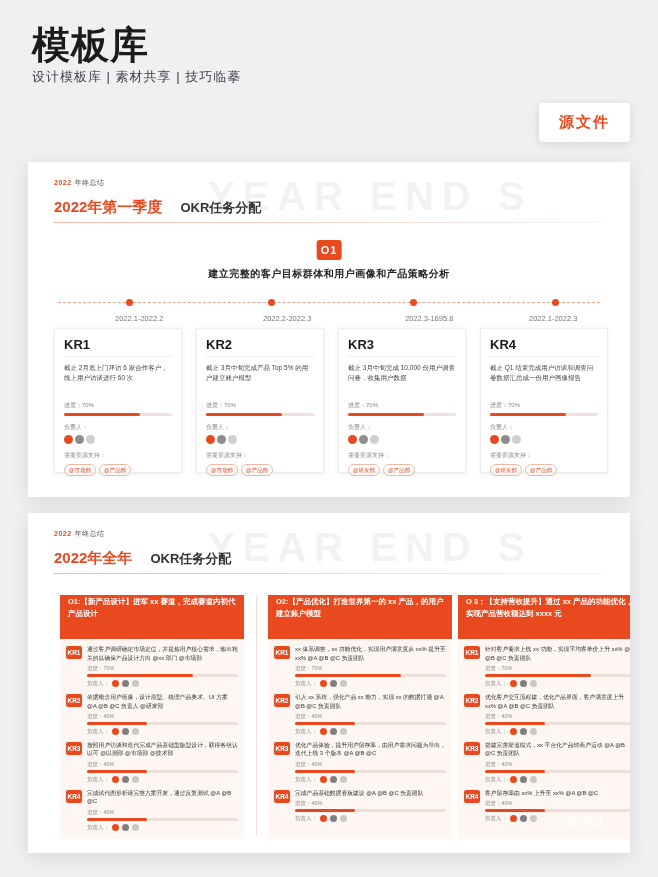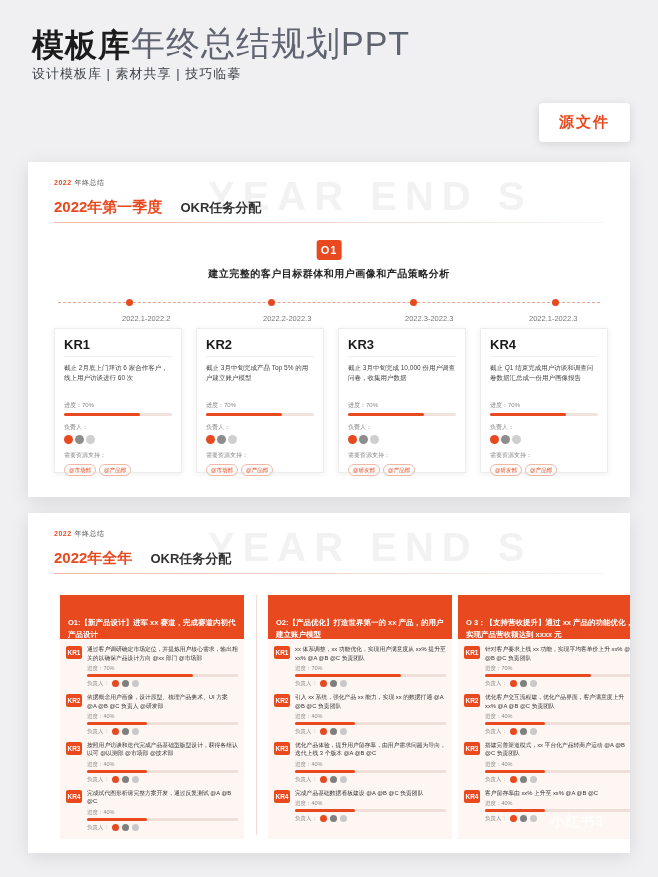--- a/index.html
+++ b/index.html
@@ -10,21 +10,21 @@
     font-family: "Liberation Sans", sans-serif;
     overflow: hidden;
     position: relative;
   }
   .page { position:relative; width:658px; height:877px; }
 
   
   .header { padding: 26px 0 0 32px; }
   .title-line { display:flex; align-items:flex-end; }
   .title-a {
-    font-size: 32px; font-weight: 700; color:#1b1b1b; letter-spacing:1px;
+    font-size: 38px; font-weight: 700; color:#1b1b1b; letter-spacing:1px;
     line-height: 1;
   }
   .title-b {
     font-size: 34px; font-weight: 500; color:#5f6470; letter-spacing:1px;
     line-height: 1; padding-bottom:1px;
   }
   .subtitle-en {
     margin-top: 18px; font-size: 14px; color:#4a4f58; letter-spacing:2px;
   }
   .subtitle-cn {
@@ -125,21 +125,21 @@
     font-size:5.5px; color:#e8491f; border:1px solid #f0b9a6;
     border-radius:7px; padding:1.5px 4px; white-space:nowrap;
   }
 
   
   .col {
     position:absolute; top:82px; width:184px; height:240px;
   }
   .col-head {
     background:#e8491f; color:#fff; font-size:7.5px; font-weight:700;
-    line-height:1.6; padding:22px 8px; height:33px;
+    line-height:1.6; padding:1px 8px; height:44px;
   }
   .col-body { background:#fdf6f3; height:200px; padding:6px 6px 0 6px; }
   .row {
     display:flex; gap:5px; margin-bottom:6px;
   }
   .row-badge {
     flex:0 0 16px; height:13px; background:#e8491f; color:#fff;
     font-size:6.5px; font-weight:700; display:flex; align-items:center;
     justify-content:center; border-radius:2px; margin-top:1px;
   }
@@ -171,21 +171,20 @@
   }
 </style>
 </head>
 <body>
 
 <div class="page">
 
   <div class="header">
     <div class="title-line">
       <span class="title-a">模板库</span>
-      <span class="title-b">年终总结规划PPT</span>
     </div>
     <div class="subtitle-cn">设计模板库 | 素材共享 | 技巧临摹</div>
   </div>
   <div class="source-btn">源文件</div>
 
   <div class="slide" id="slide1">
     <div class="ghost">YEAR END S</div>
 
     <div class="slide-tag">
       <b>2022</b><span>年终总结</span>
@@ -200,23 +199,23 @@
     <div class="o1-badge">O1</div>
     <div class="o1-text">建立完整的客户目标群体和用户画像和产品策略分析</div>
 
     <div class="dash-line"></div>
     <div class="dot" style="left:98px"></div>
     <div class="dot" style="left:240px"></div>
     <div class="dot" style="left:382px"></div>
     <div class="dot" style="left:524px"></div>
 
     <div class="kr-dates">
-      <div class="kr-date" style="left:94px">2022.1-2022.2</div>
+      <div class="kr-date" style="left:87px">2022.1-2022.2</div>
       <div class="kr-date" style="left:235px">2022.2-2022.3</div>
-      <div class="kr-date" style="left:377px">2022.3-2022.3</div>
+      <div class="kr-date" style="left:377px">2022.3-1695.8</div>
       <div class="kr-date" style="left:501px">2022.1-2022.3</div>
     </div>
 
     <div class="kr-card" style="left:26px">
       <div class="kr-name">KR1</div>
       <div class="kr-underline"></div>
       <div class="kr-desc">截止 2月底上门拜访 6 家合作客户，线上用户访谈进行 60 次</div>
       <div class="kr-prog-label">进度：70%</div>
       <div class="kr-bar">
           <i style="width:70%"></i>

